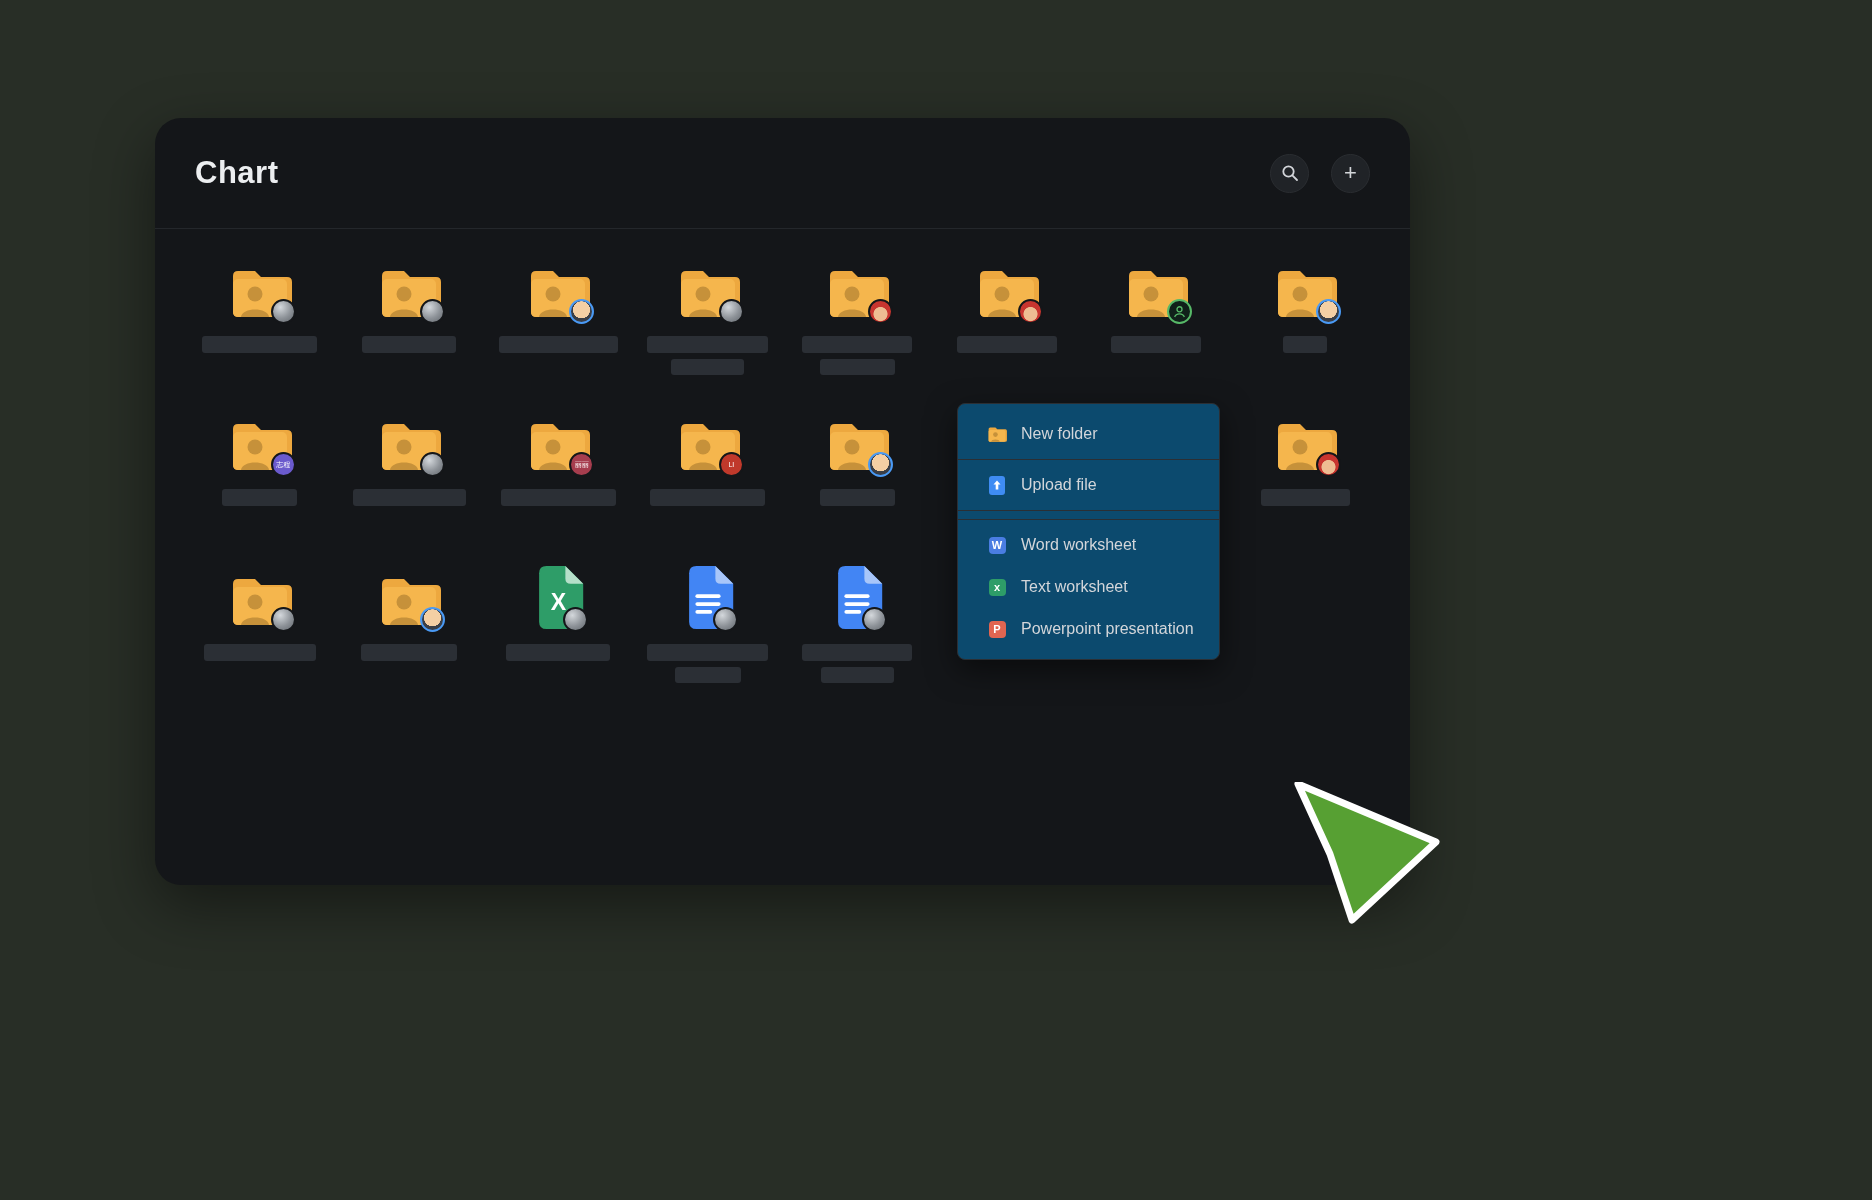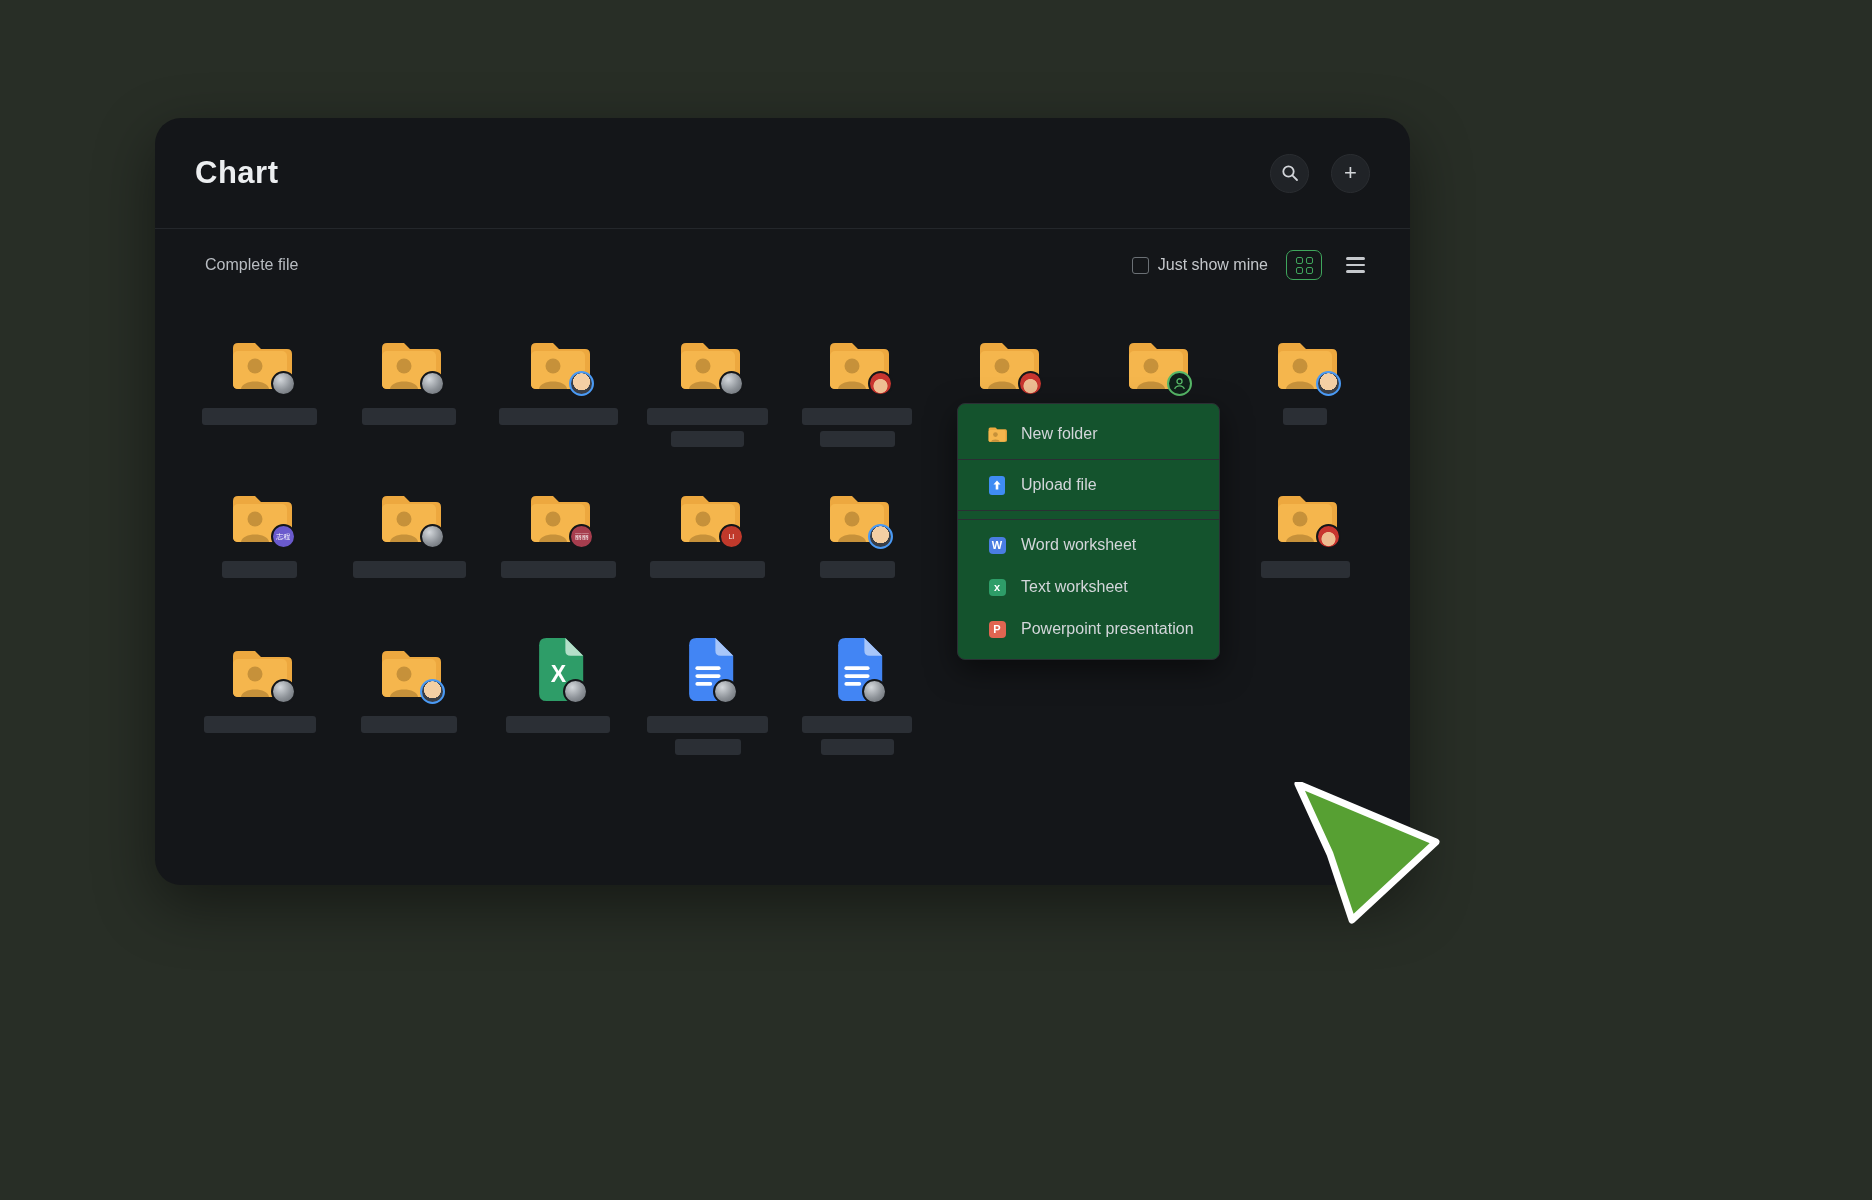--- a/index.html
+++ b/index.html
@@ -46,21 +46,21 @@
   .avatar { position:absolute; width:25px; height:25px; border-radius:50%; right:-4px; bottom:-3px;
             display:flex; align-items:center; justify-content:center; font-size:7px; color:#fff;
             border:2px solid #141619; overflow:hidden; }
   .av-gray  { background:radial-gradient(circle at 35% 30%, #d4d8dc, #8d9298 55%, #61666c); }
   .av-boy   { background:radial-gradient(circle at 50% 42%, #f4cfa4 52%, #3a3e46 54%); border:2px solid #4a9af5; }
   .av-girl  { background:radial-gradient(circle at 50% 62%, #eebd92 40%, #c8352f 44%); }
   .av-green { background:#10201a; border:2px solid #57b968; }
 
   
   .menu { position:absolute; left:802px; top:285px; width:263px; z-index:6;
-          background:#14532d; border:1px solid #2b2f34; border-radius:8px;
+          background:#0c4a6e; border:1px solid #2b2f34; border-radius:8px;
           box-shadow:0 10px 30px rgba(0,0,0,.5); padding:5px 0; }
   .menu-group { padding:4px 0; }
   .menu-group + .menu-group { border-top:1px solid #2b2f34; }
   .menu-item { height:42px; display:flex; align-items:center; gap:14px; padding:0 18px 0 29px; cursor:pointer; }
   .menu-item .mi-icon { width:20px; height:20px; flex:0 0 20px; display:flex; align-items:center; justify-content:center; }
   .menu-item .mi-label { font-size:16px; color:#d3d6da; white-space:nowrap; }
   .sq-icon { width:17px; height:17px; border-radius:4px; color:#fff; font-size:11px; font-weight:bold;
              display:flex; align-items:center; justify-content:center; }
 
   
@@ -81,42 +81,20 @@
         </svg>
       </div>
       <div class="circle-btn">
         <span class="plus-glyph">+</span>
       </div>
     </div>
   </div>
 
   <div class="divider"></div>
 
-  <div class="toolbar">
-    <div class="section-label">Complete file</div>
-    <div class="toolbar-right">
-      <div class="chk-wrap">
-        <span class="checkbox"></span>
-        <span class="chk-label">Just show mine</span>
-      </div>
-      <div class="view-btn-grid">
-        <span class="grid-glyph">
-            <span></span>
-            <span></span>
-            <span></span>
-            <span></span>
-          </span>
-      </div>
-      <div class="view-btn-list">
-        <span></span>
-          <span></span>
-          <span></span>
-      </div>
-    </div>
-  </div>
 
   <div class="grid-area" id="grid">
       <div class="file-row r1">
         <div class="cell" style="grid-column: 1;">
           <div class="icon-wrap">
             <svg width="64" height="58" viewBox="0 0 64 58">
     <path d="M5 13 q0-5 5-5 h17 l6 6 h26 q5 0 5 5 v30 q0 5-5 5 H10 q-5 0-5-5 z" fill="#eda83f"></path>
     <rect x="5" y="16" width="54" height="38" rx="5" fill="#f5b64d"></rect>
     <circle cx="27" cy="31" r="7.5" fill="#c6913a"></circle>
     <path d="M13 54 c1-10 27-10 28 0 z" fill="#c6913a"></path>

